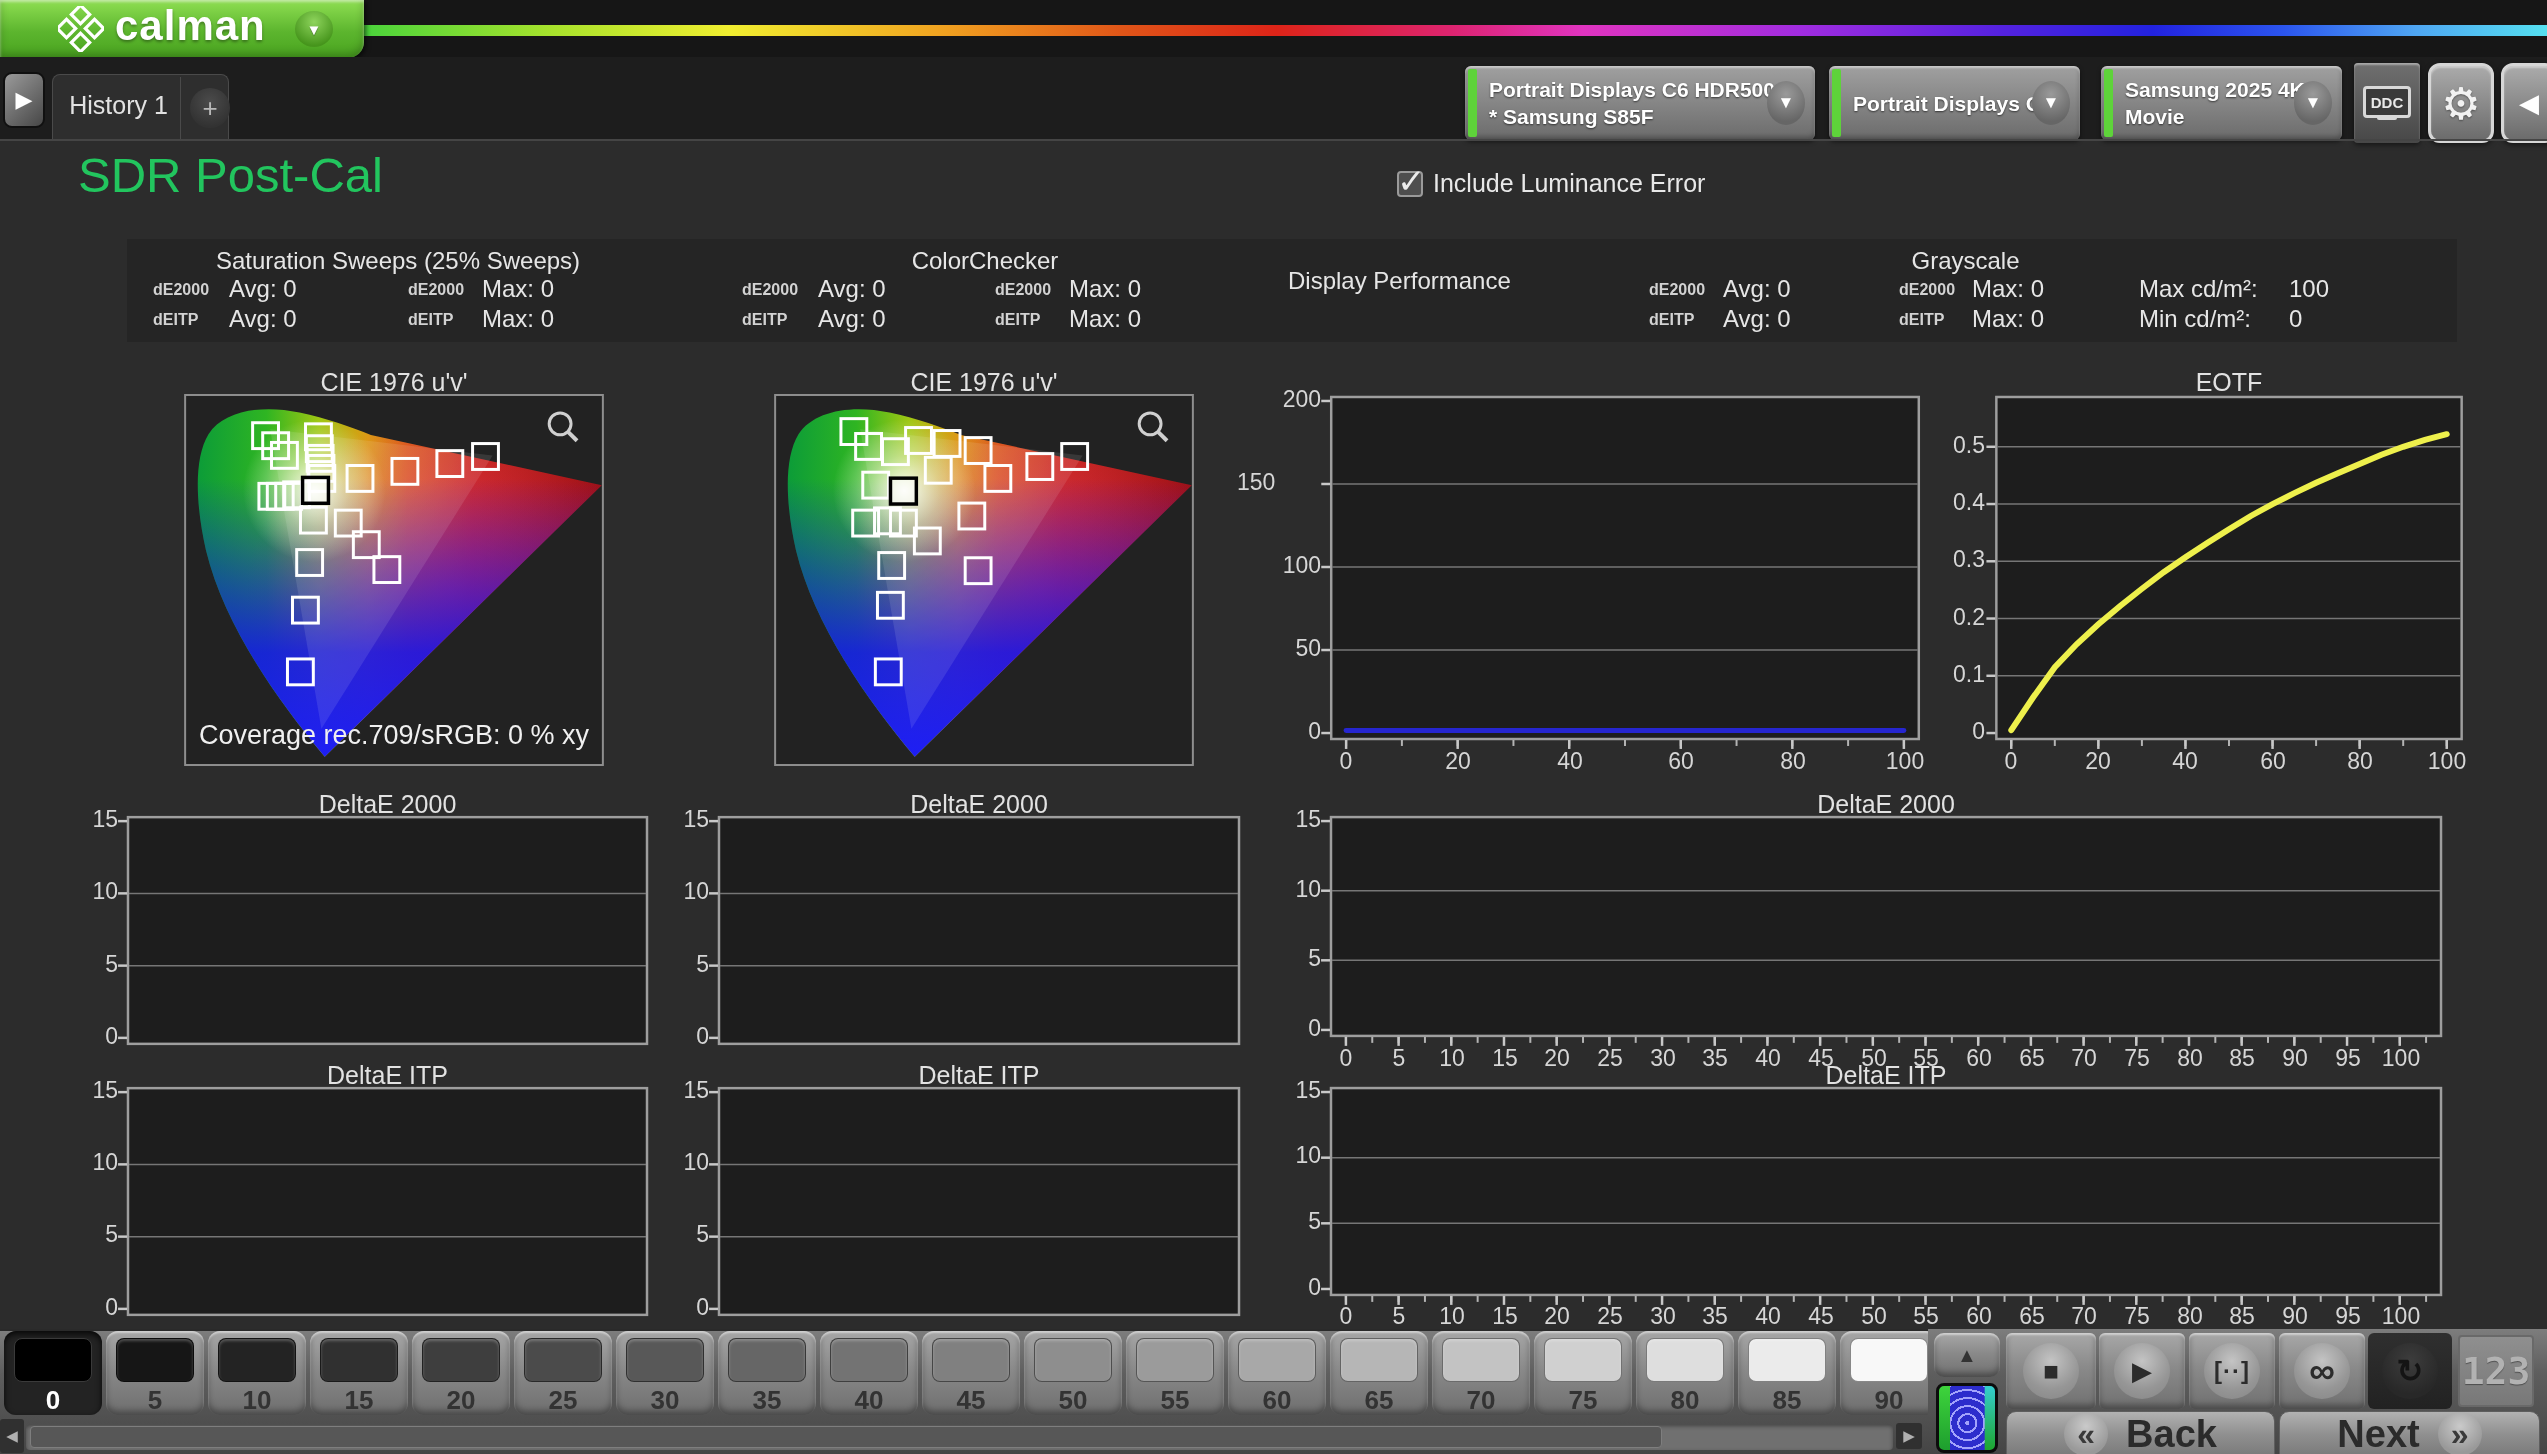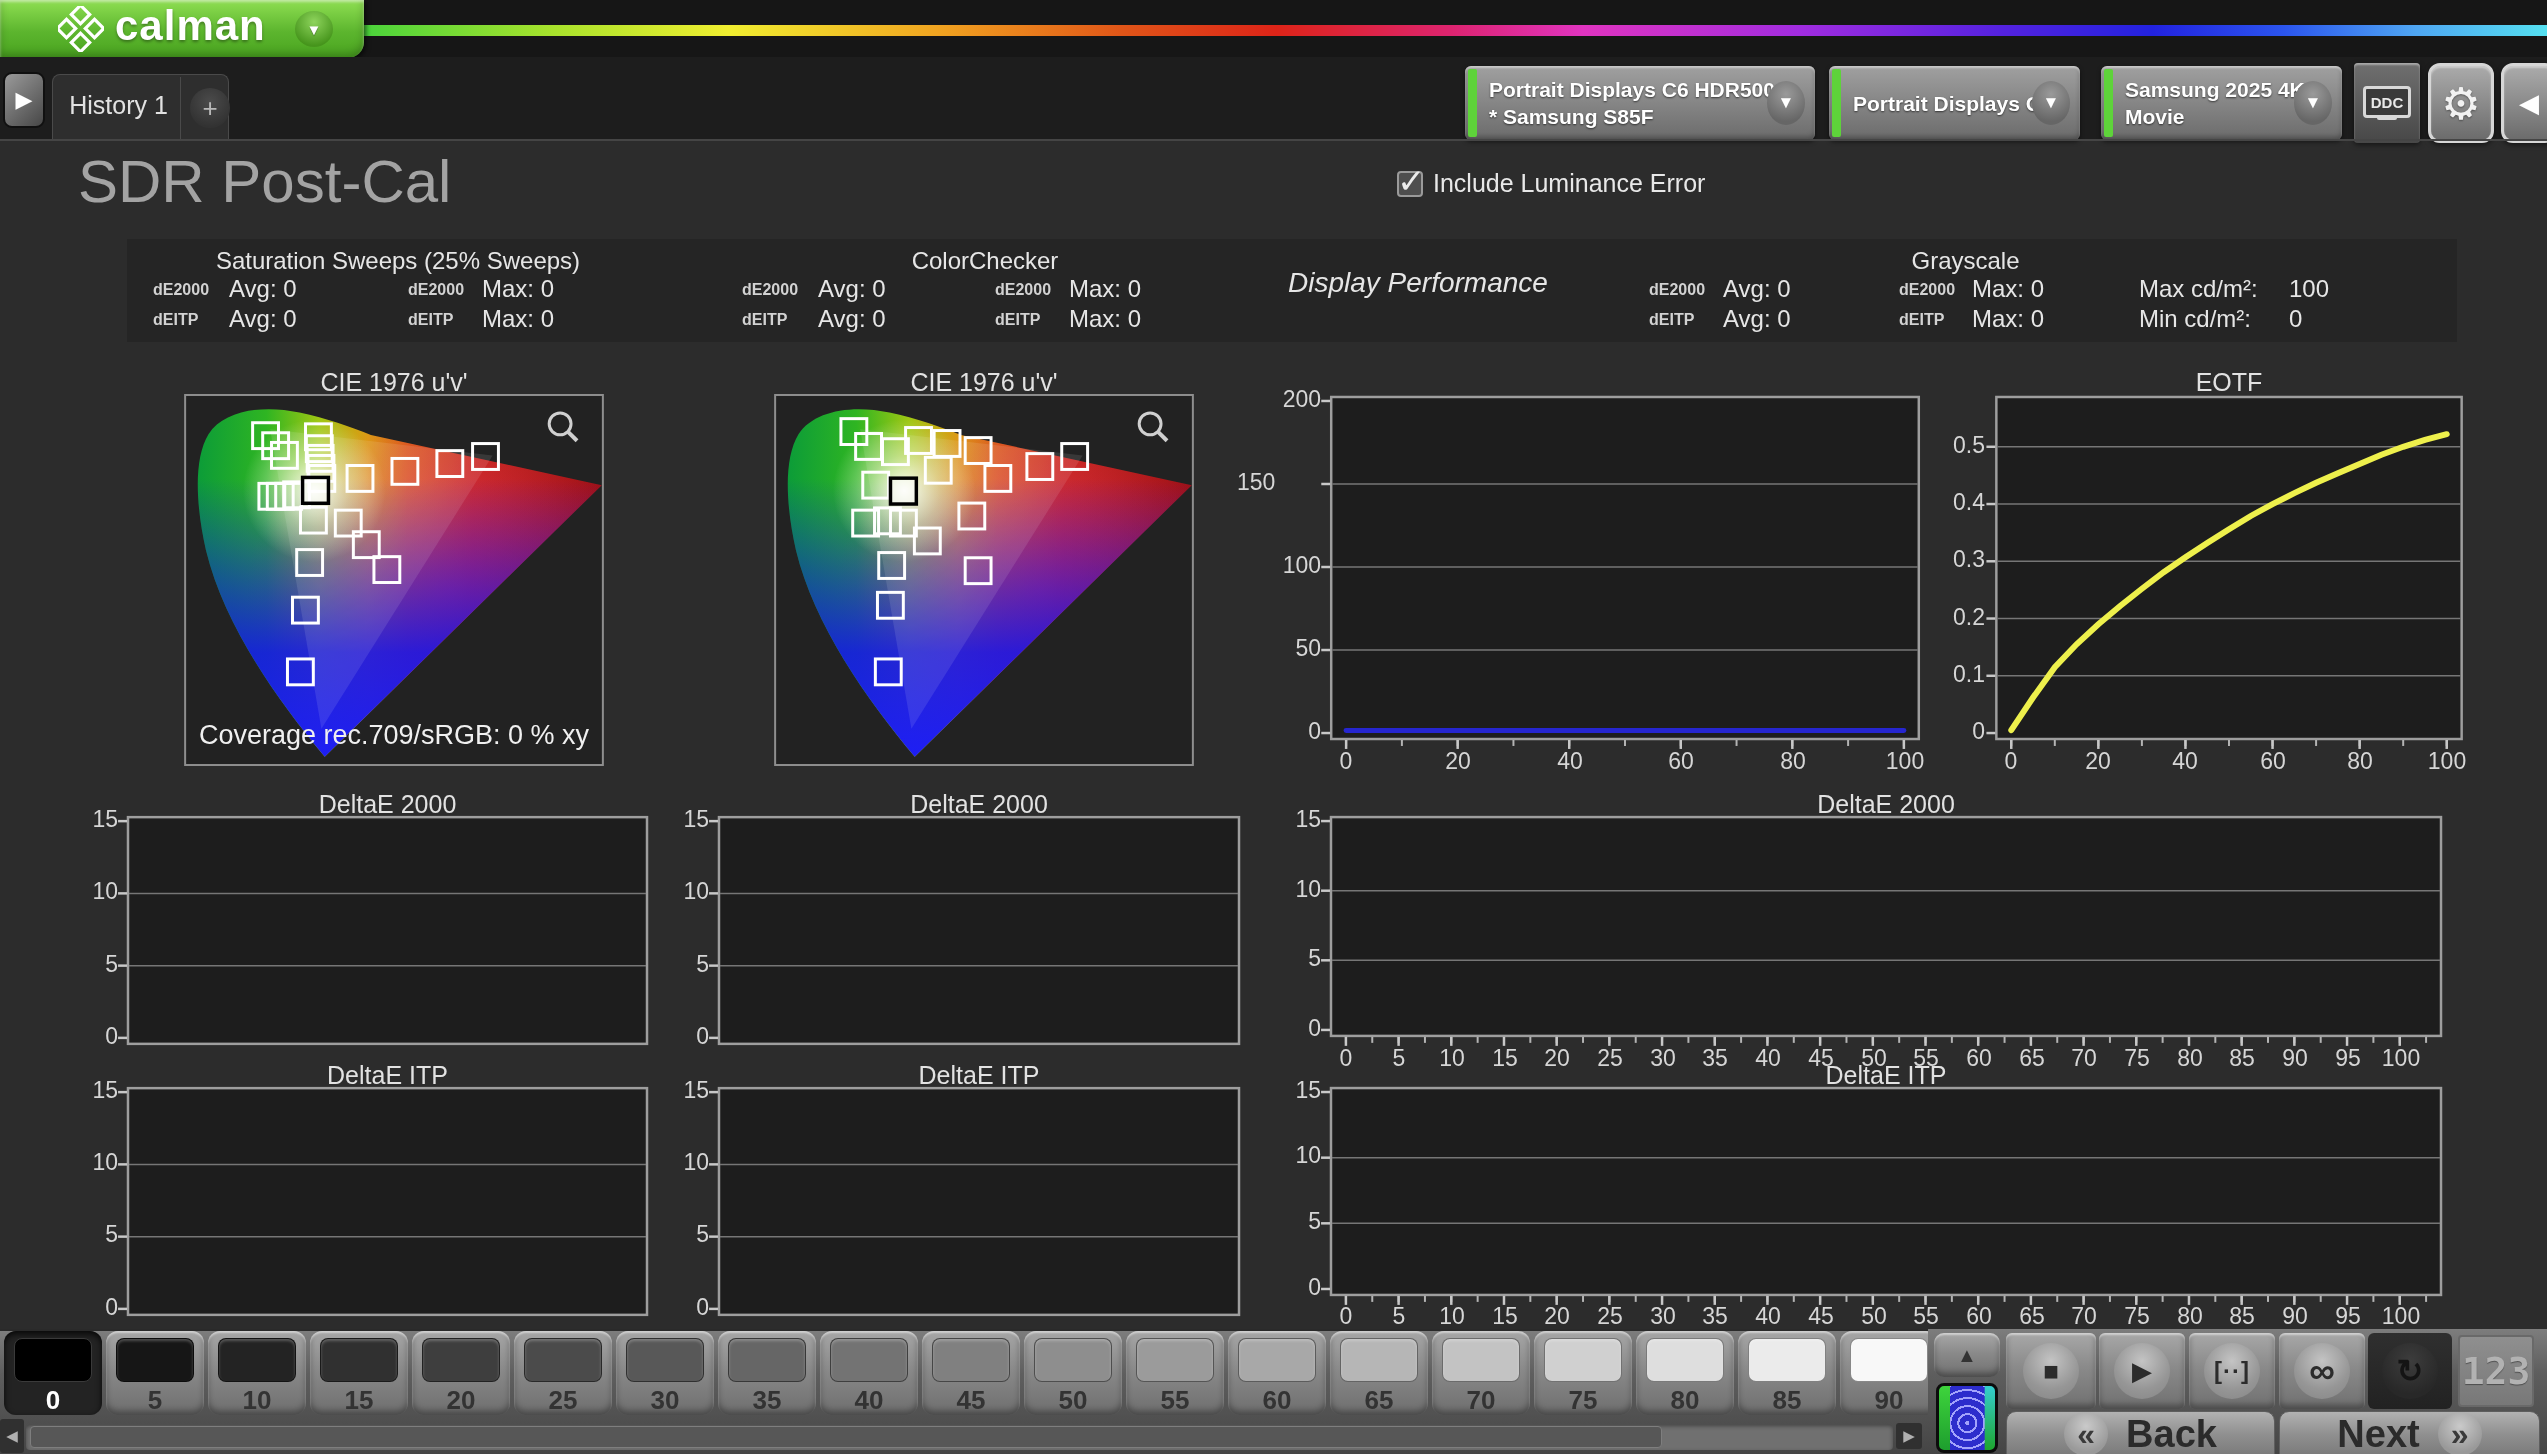--- a/index.html
+++ b/index.html
@@ -49,34 +49,34 @@
   .monitor .scr { width:48px; height:32px; border:3px solid #d8d8d8; border-radius:4px; background:#3a3a3a; color:#e8e8e8;
     font-size:15px; font-weight:bold; display:flex; align-items:center; justify-content:center; }
   .monitor .std { position:absolute; left:14px; bottom:0; width:20px; height:5px; background:#d8d8d8; border-radius:2px; }
   #gear-btn { left:2428px; width:66px; }
   #gear-btn .g { color:#f2f2f2; font-size:44px; text-shadow:0 1px 2px rgba(0,0,0,.4); }
   #collapse-btn { left:2501px; width:56px; }
   #collapse-btn .g { color:#fff; font-size:26px; }
 
   
   .main-seam { position:absolute; left:0; top:139px; width:2547px; height:2px; background:#454545; }
-  .page-title { position:absolute; left:78px; top:147px; font-size:60px; color:#a3a3a3; }
+  .page-title { position:absolute; left:78px; top:147px; font-size:49px; color:#22c55e; }
   .chk-box { position:absolute; left:1397px; top:171px; width:26px; height:26px; background:#4e4e4e; border:2px solid #9a9a9a; border-radius:4px; }
   .chk-mark { position:absolute; left:-2px; top:-12px; font-size:34px; color:#ececec; }
   .chk-label { position:absolute; left:1433px; top:169px; font-size:25px; color:#e8e8e8; }
   .measure-btn { position:absolute; left:1749px; top:144px; width:408px; height:68px; border-radius:4px; border:3px solid #262626;
     background:linear-gradient(#6d6d6d,#4a4a4a 45%,#3d3d3d); box-shadow:inset 0 2px 3px rgba(255,255,255,.35);
     color:#f5f5f5; font-size:35px; display:flex; align-items:center; justify-content:center; }
 
   .stats-panel { position:absolute; left:127px; top:239px; width:2330px; height:103px; background:#252525; }
   .st { position:absolute; color:#e6e6e6; white-space:nowrap; }
   .st-title { font-size:24px; text-align:center; }
   .st-metric { font-size:16px; font-weight:bold; color:#d2d2d2; }
   .st-val { font-size:24px; }
-  .st-dp { font-size:28px;font-style:italic; }
+  .st-dp { font-size:24px; }
 
   .ctitle { position:absolute; text-align:center; font-size:25px; color:#e2e2e2; }
   .chart-plot { position:absolute; }
   .axlbl { position:absolute; font-size:23px; color:#d6d6d6; white-space:nowrap; }
   .coverage { position:absolute; text-align:center; font-size:27px; color:#f0f0f0; z-index:3; }
 
   
   .bottombar { position:absolute; left:0; top:1329px; width:2547px; height:125px;
     background:linear-gradient(#7d7d7d,#5e5e5e 35%,#454545); border-top:2px solid #2a2a2a; }
   #patch-row { position:absolute; left:0; top:1331px; width:1930px; height:86px; display:flex; gap:4px; padding-left:4px; overflow:hidden; }

